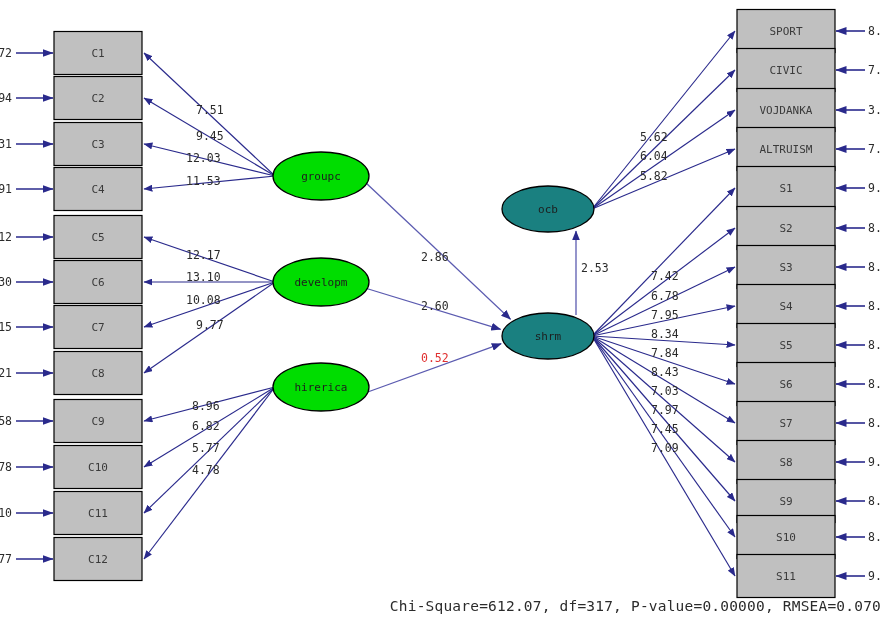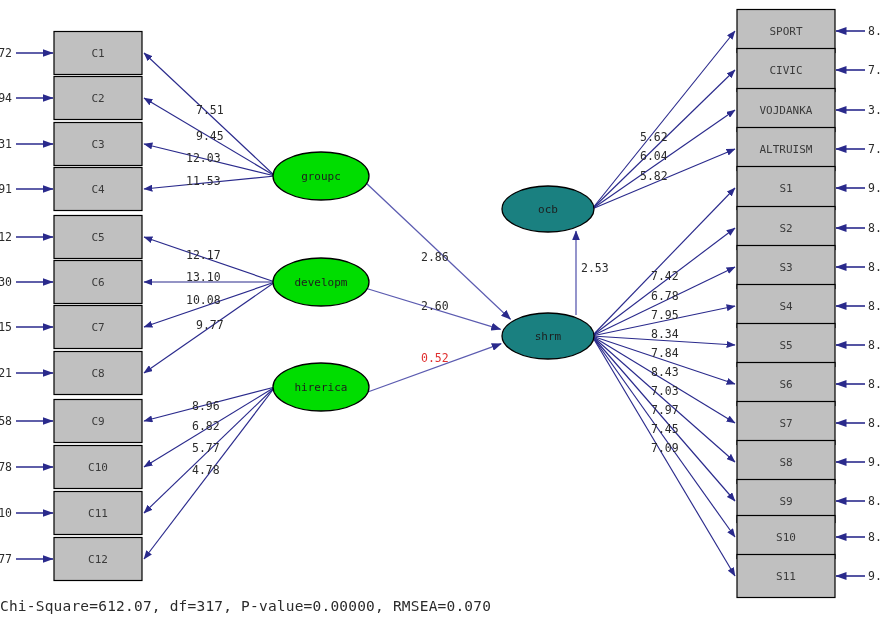--- a/index.html
+++ b/index.html
@@ -83,21 +83,21 @@
     text-anchor: start;
   }
   .err-text.left {
     text-anchor: end;
   }
   #caption {
     position: absolute;
     left: 0;
     top: 598px;
     width: 881px;
-    text-align: left;
+    text-align: right;
     font-family: "DejaVu Sans Mono", "Liberation Mono", monospace;
     font-size: 14.5px;
     color: #2b2b2b;
     letter-spacing: 0.2px;
   }
 </style>
 </head>
 <body>
 
 <div id="root">

